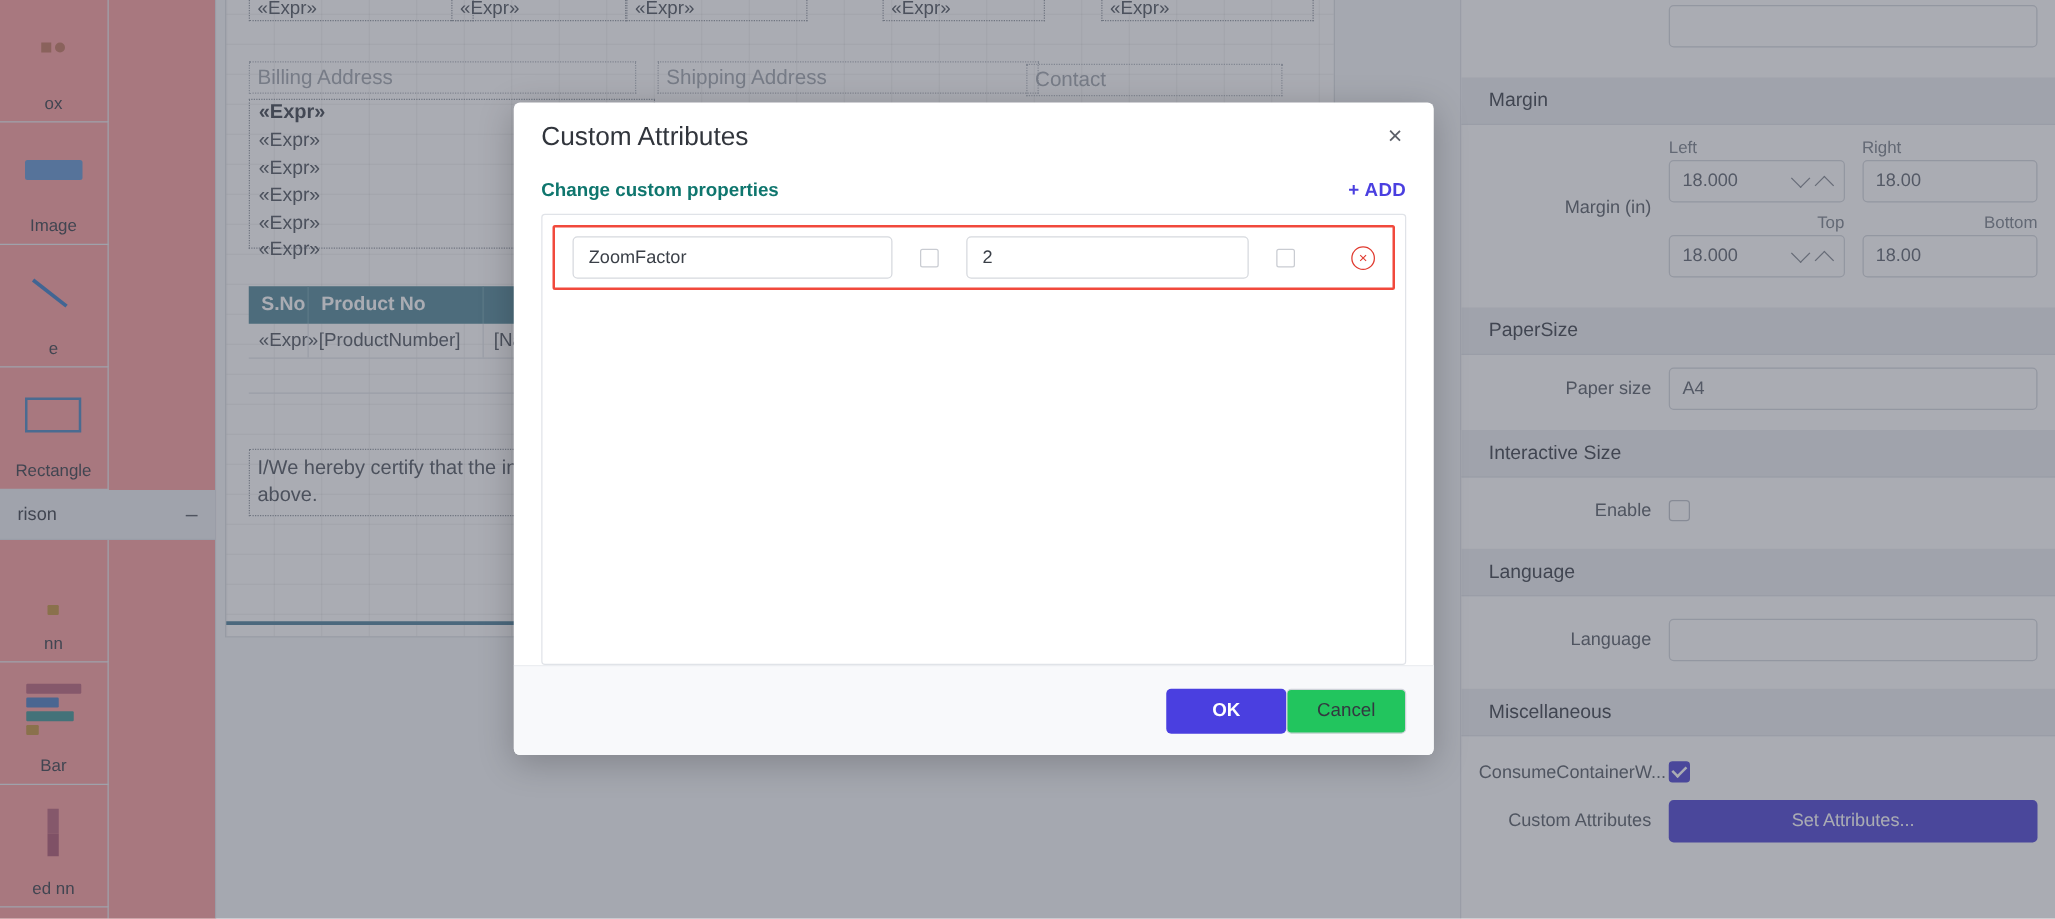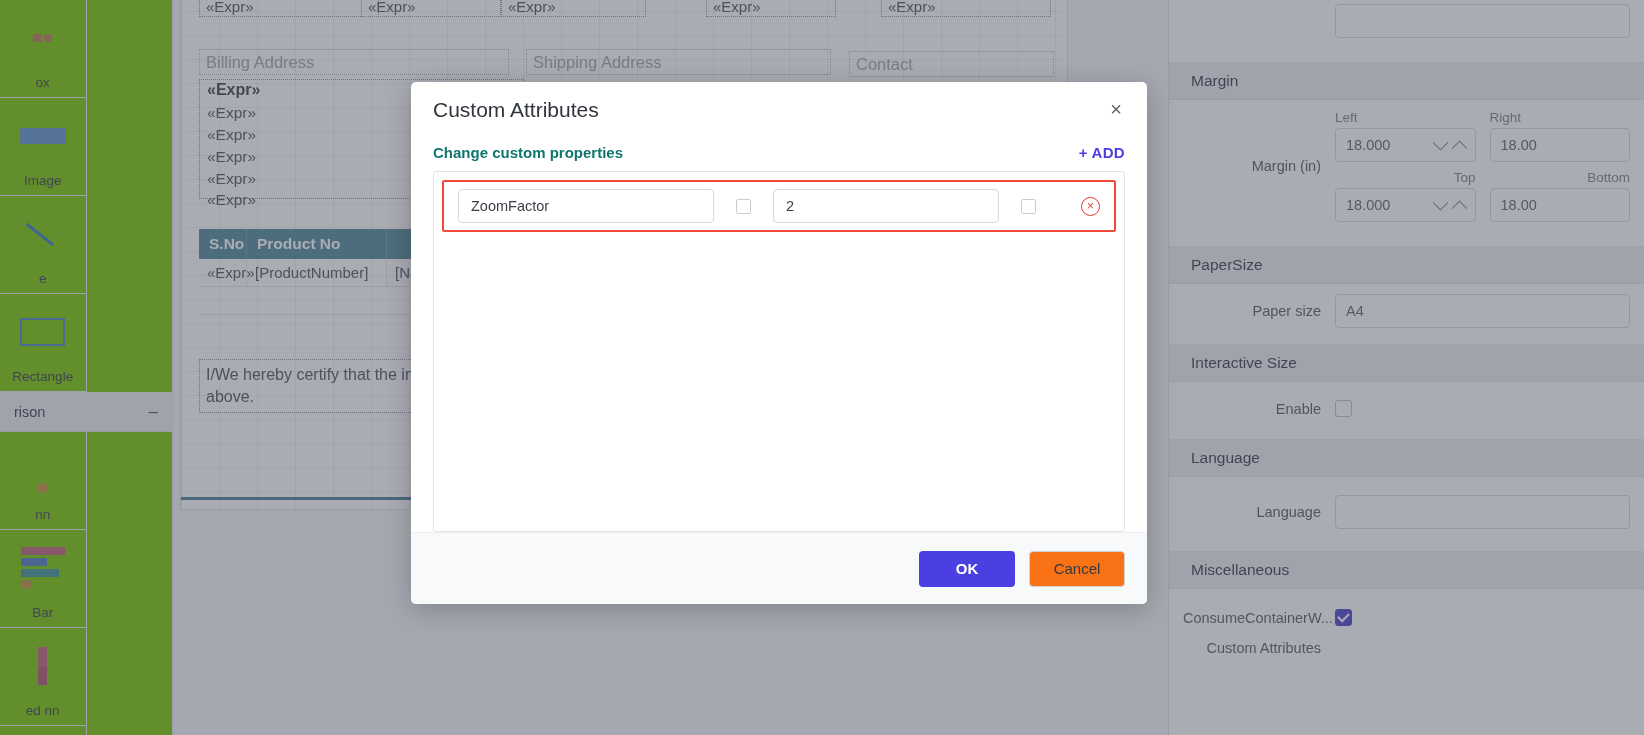--- a/index.html
+++ b/index.html
@@ -13,21 +13,21 @@
 
   
   .backdrop-layer {
     position: absolute; inset: 0;
     display: flex;
   }
 
   
   .toolbox {
     width: 173px; height: 735px;
-    background: #84cc16;
+    background: #fca5a5;
     border-right: 1px solid #e3e6ea;
     position: relative;
     overflow: hidden;
   }
   .tb-grid { display: flex; flex-wrap: wrap; }
   .tb-cell {
     width: 86.5px; height: 98px;
     border-right: 1px solid #eceef1;
     border-bottom: 1px solid #eceef1;
     display: flex; flex-direction: column;
@@ -213,32 +213,32 @@
   }
   .attr-del {
     position: absolute; right: 14px;
     width: 19px; height: 19px; border-radius: 50%;
     border: 1.6px solid #e03b30; color: #e03b30;
     display: flex; align-items: center; justify-content: center;
     font-size: 12px; line-height: 1; cursor: pointer;
   }
   .modal-foot {
     height: 72px; display: flex; align-items: center; justify-content: flex-end;
-    gap: 14px; padding: 0 22px;
+    padding: 0 22px;
     background: #f8f9fb;
     border-top: 1px solid #eceef1;
   }
   .btn-ok {
     width: 96px; height: 36px; background: #4a3fe0; color: #fff;
     border-radius: 4px; border: none;
     font-size: 15px; font-weight: bold; cursor: pointer;
     font-family: "Liberation Sans", sans-serif;
   }
   .btn-cancel {
-    width: 96px; height: 36px; background: #f97316; color: #333840;
+    width: 96px; height: 36px; background: #22c55e; color: #333840;
     border: 1px solid #cfd3d9; border-radius: 4px;
     font-size: 15px; cursor: pointer;
     font-family: "Liberation Sans", sans-serif;
   }
 </style>
 </head>
 <body>
 
 <div id="app">
 
@@ -330,21 +330,21 @@
         <div class="rpt-field" style="left:320px; top:56px; width:145px; height:22px;">«Expr»</div>
         <div class="rpt-field" style="left:525px; top:56px; width:130px; height:22px;">«Expr»</div>
         <div class="rpt-field" style="left:700px; top:56px; width:170px; height:22px;">«Expr»</div>
 
         <div class="rpt-field" style="left:18px; top:110px; width:310px; height:26px; border-color:#b9bec5;">
           <span class="rpt-hdr-label">Billing Address</span>
         </div>
         <div class="rpt-field" style="left:345px; top:110px; width:305px; height:26px; border-color:#b9bec5;">
           <span class="rpt-hdr-label">Shipping Address</span>
         </div>
-        <div class="rpt-field" style="left:668px; top:112px; width:205px; height:26px; border-color:#b9bec5;">
+        <div class="rpt-field" style="left:640px; top:112px; width:205px; height:26px; border-color:#b9bec5;">
           <span class="rpt-hdr-label">Contact</span>
         </div>
 
         <div class="rpt-field" style="left:18px; top:140px; width:325px; height:120px;"></div>
         <div class="rpt-text bold" style="left:26px; top:142px;">«Expr»</div>
         <div class="rpt-text" style="left:26px; top:165px;">«Expr»</div>
         <div class="rpt-text" style="left:26px; top:187px;">«Expr»</div>
         <div class="rpt-text" style="left:26px; top:209px;">«Expr»</div>
         <div class="rpt-text" style="left:26px; top:231px;">«Expr»</div>
         <div class="rpt-text" style="left:26px; top:252px;">«Expr»</div>
@@ -460,20 +460,21 @@
       <div class="pr-section">
         <span>Miscellaneous</span>
       </div>
       <div class="pr-body">
         <div class="pr-row" style="margin:10px 0 14px 0;">
           <div class="pr-label">ConsumeContainerW...</div>
           <div class="pr-check on"></div>
         </div>
         <div class="pr-row" style="margin-bottom:0;">
           <div class="pr-label">Custom Attributes</div>
+          <div class="pr-btn">Set Attributes...</div>
         </div>
       </div>
     </div>
   </div>
 
   <div class="dim"></div>
 
   <div class="modal">
     <div class="modal-head">
       <span class="modal-title">Custom Attributes</span>

